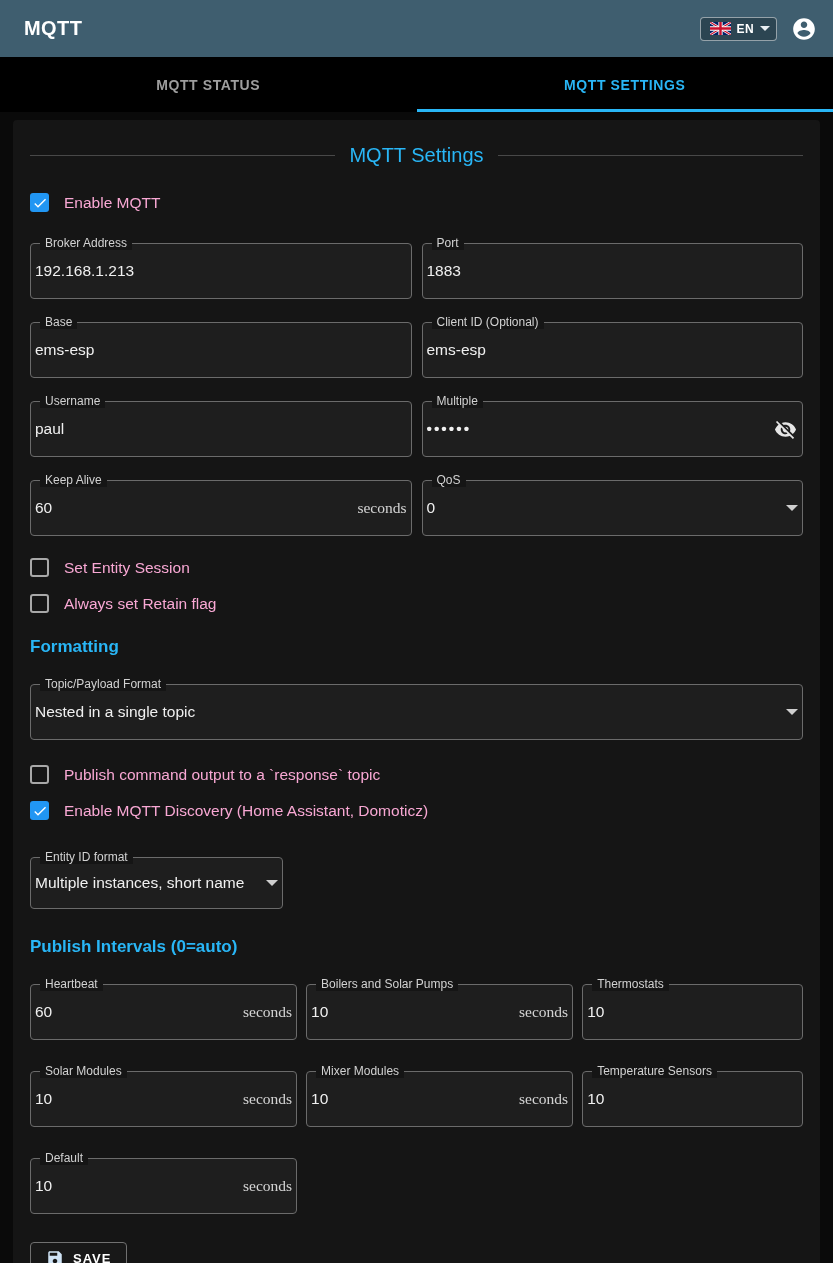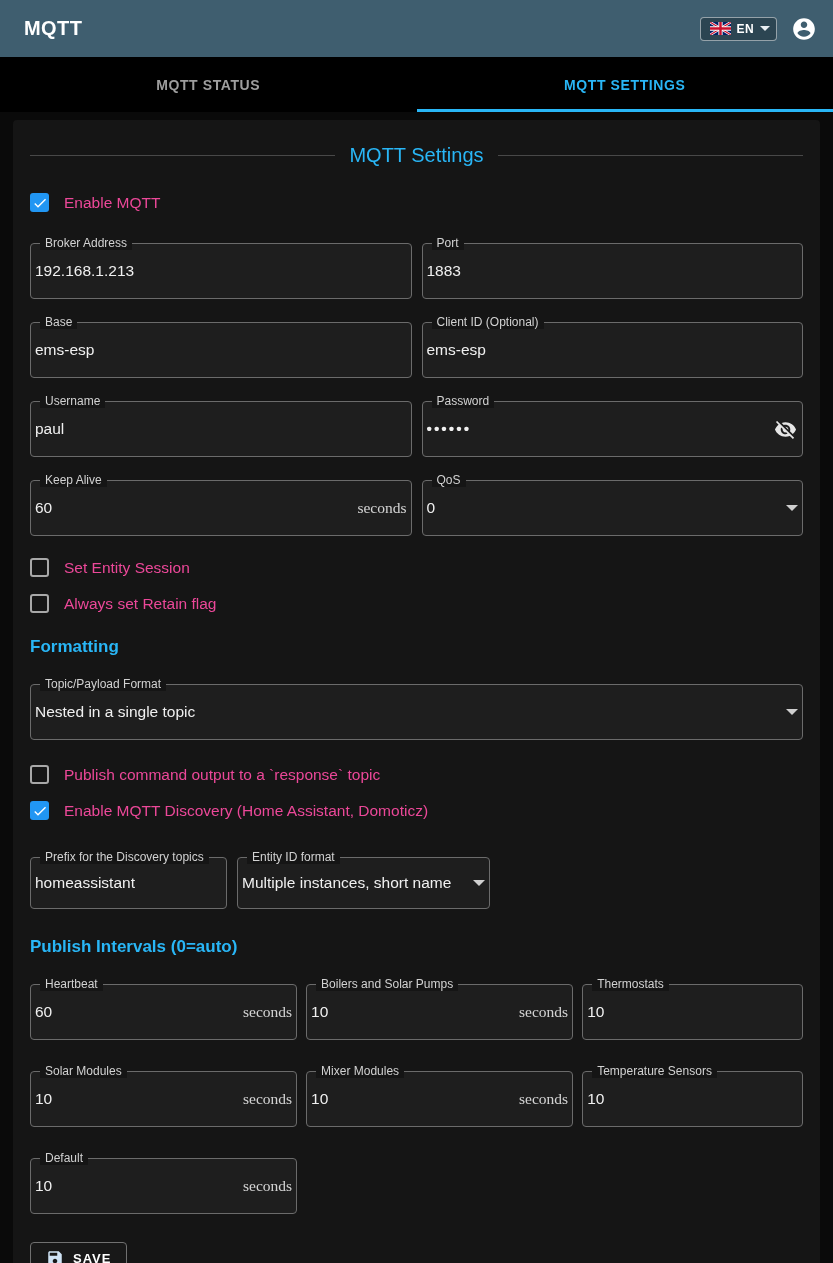--- a/index.html
+++ b/index.html
@@ -71,21 +71,21 @@
 
   .center-heading { display: flex; align-items: center; gap: 14px; margin-bottom: 26px; }
   .center-heading .line { flex: 1; height: 1px; background: rgba(255,255,255,0.22); }
   .center-heading .text { color: #29b6f6; font-size: 20px; font-weight: 500; }
 
   .sub-heading { color: #29b6f6; font-size: 17px; font-weight: 700; }
   .sub-heading.fmt { margin: 24px 0 27px 0; }
   .sub-heading.intervals { margin: 0 0 27px 0; }
 
   
-  .cbrow { display: flex; align-items: center; gap: 15px; font-size: 15.5px; color: #ec4899; }
+  .cbrow { display: flex; align-items: center; gap: 15px; font-size: 15.5px; color: #f9a8d4; }
   .checkbox { width: 19px; height: 19px; border-radius: 3px; flex: none; cursor: pointer; }
   .checkbox.unchecked { border: 2px solid #a8a8a8; background: transparent; }
   .checkbox.checked {
     background: #2196f3;
     display: flex; align-items: center; justify-content: center;
   }
   .checkbox.checked svg { width: 16px; height: 16px; fill: #fff; }
 
   .mb30 { margin-bottom: 31px; }
   .mb17 { margin-bottom: 17px; }
@@ -229,21 +229,21 @@
       <label class="flabel">Client ID (Optional)</label>
       <input value="ems-esp" style="">
     </div>
 
     <div class="field">
       <label class="flabel">Username</label>
       <input value="paul" style="">
     </div>
 
     <div class="field">
-      <label class="flabel">Password</label>
+      <label class="flabel">Multiple</label>
       <input class="pw" value="••••••" style="">
       <span class="adorn-btn">
         <svg viewBox="0 0 24 24">
           <path d="M12 7c2.76 0 5 2.24 5 5 0 .65-.13 1.26-.36 1.83l2.92 2.92c1.51-1.26 2.7-2.89 3.43-4.75-1.73-4.39-6-7.5-11-7.5-1.4 0-2.74.25-3.98.7l2.16 2.16C10.74 7.13 11.35 7 12 7zM2 4.27l2.28 2.28.46.46C3.08 8.3 1.78 10.02 1 12c1.73 4.39 6 7.5 11 7.5 1.55 0 3.03-.3 4.38-.84l.42.42L19.73 22 21 20.73 3.27 3 2 4.27zM7.53 9.8l1.55 1.55c-.05.21-.08.43-.08.65 0 1.66 1.34 3 3 3 .22 0 .44-.03.65-.08l1.55 1.55c-.67.33-1.41.53-2.2.53-2.76 0-5-2.24-5-5 0-.79.2-1.53.53-2.2zm4.31-.78 3.15 3.15.02-.16c0-1.66-1.34-3-3-3l-.17.01z"></path>
         </svg>
       </span>
     </div>
 
     <div class="field">
       <label class="flabel">Keep Alive</label>
@@ -285,24 +285,20 @@
   <div class="cbrow mb36">
     <span class="checkbox checked">
       <svg viewBox="0 0 24 24">
           <path d="M9 16.17 4.83 12l-1.42 1.41L9 19 21 7l-1.41-1.41z"></path>
         </svg>
     </span>
     <span>Enable MQTT Discovery (Home Assistant, Domoticz)</span>
   </div>
 
   <div class="discovery-row">
-    <div class="field w-prefix">
-      <label class="flabel">Prefix for the Discovery topics</label>
-      <input value="homeassistant" style="">
-    </div>
     <div class="field select w-entity">
       <label class="flabel">Entity ID format</label>
       <span class="value">Multiple instances, short name</span>
       <span class="dd-arrow"></span>
     </div>
   </div>
 
   <h2 class="sub-heading intervals">Publish Intervals (0=auto)</h2>
 
   <div class="grid-3">

